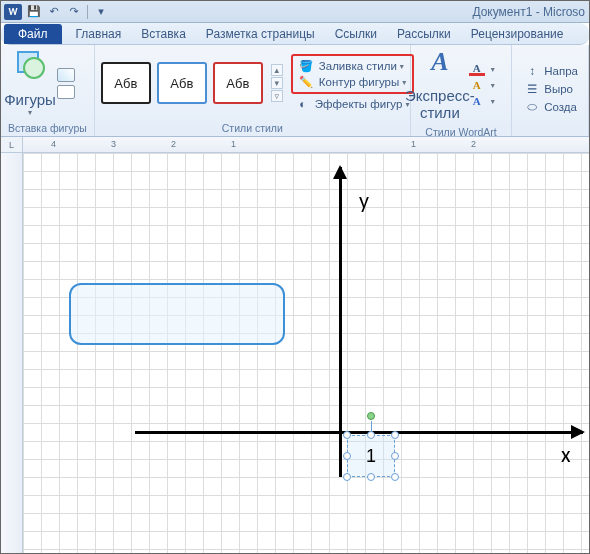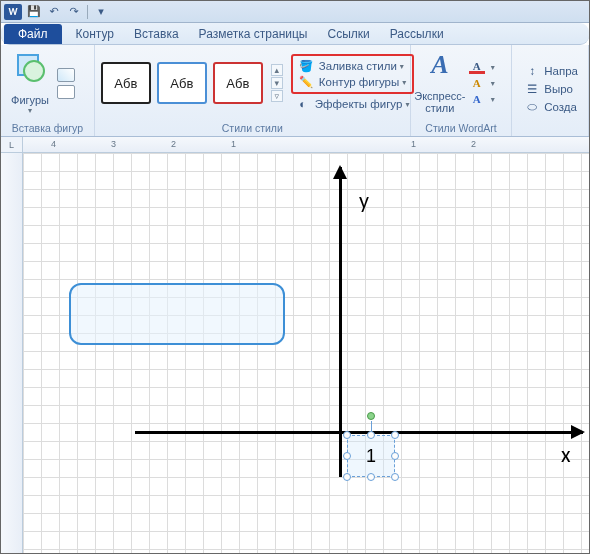--- a/index.html
+++ b/index.html
@@ -18,21 +18,21 @@
   .file-tab { background: #1e4e9c; color: #fff; padding: 3px 14px; font-size: 12px; border-radius: 3px 3px 0 0; margin-right: 4px; }
   .tab { padding: 3px 10px; font-size: 12px; color: #3b5a85; cursor: pointer; }
 
   
   .ribbon { height: 92px; background: linear-gradient(#f2f6fb, #e4edf8); border-bottom: 1px solid #a9bdd6; display: flex; }
   .group { border-right: 1px solid #ccd9ea; display: flex; flex-direction: column; }
   .group-body { flex: 1; display: flex; align-items: center; padding: 2px 6px; }
   .group-label { font-size: 10.5px; color: #5c7aa2; text-align: center; padding: 1px 0 2px; }
 
   .big-btn { display: flex; flex-direction: column; align-items: center; width: 46px; text-align: center; cursor: pointer; padding: 2px; }
-  .big-btn .lbl { font-size: 11px; color: #3b5a85; margin-top: 12px; }
+  .big-btn .lbl { font-size: 15px; color: #3b5a85; margin-top: 12px; }
   .shapes-ico { width: 30px; height: 30px; position: relative; }
   .shapes-ico::before { content:""; position:absolute; left:2px; top:2px; width:18px; height:18px; border:2px solid #4aa3e0; background:#cfe8f9; }
   .shapes-ico::after { content:""; position:absolute; right:0; bottom:0; width:18px; height:18px; border:2px solid #5abf6e; background:#d9f3de; border-radius:50%; }
   .mini-col { display:flex; flex-direction:column; gap:3px; margin-left:4px; }
   .mini-ico { width:18px; height:14px; border:1px solid #89a; border-radius:2px; }
 
   .style-row { display:flex; gap:6px; }
   .style-sample { width:50px; height:42px; background:#fff; display:flex; align-items:center; justify-content:center; font-size:13px; color:#222; border-radius:3px; cursor:pointer; }
   .ss1 { border:2px solid #222; }
   .ss2 { border:2px solid #4a8fd6; }
@@ -86,46 +86,48 @@
 
 <div class="titlebar">
   <div class="word-icon">W</div>
   <div class="qat">
     <div class="qat-btn">💾</div>
     <div class="qat-btn">↶</div>
     <div class="qat-btn">↷</div>
     <div class="qat-sep"></div>
     <div class="qat-btn">▾</div>
   </div>
+  <div class="title-text">Документ1 - Microso</div>
 </div>
 
 <div class="tabbar">
   <div class="file-tab">Файл</div>
-  <div class="tab">Контур</div>
+  <div class="tab">Главная</div>
   <div class="tab">Вставка</div>
   <div class="tab">Разметка страницы</div>
   <div class="tab">Ссылки</div>
   <div class="tab">Рассылки</div>
+  <div class="tab">Рецензирование</div>
 </div>
 
 <div class="ribbon">
 
   <div class="group" style="width:98px">
     <div class="group-body">
       <div class="big-btn">
         <div class="shapes-ico"></div>
         <div class="lbl">Фигуры</div>
         <div style="font-size:8px;color:#678">▾</div>
       </div>
       <div class="mini-col">
         <div class="mini-ico" style="background:linear-gradient(45deg,#cfe8f9,#fff)"></div>
         <div class="mini-ico" style="background:#fff"></div>
       </div>
     </div>
-    <div class="group-label">Вставка фигур</div>
+    <div class="group-label">Вставка фигуры</div>
   </div>
 
   <div class="group" style="width:316px">
     <div class="group-body">
       <div class="style-row">
         <div class="style-sample ss1">Абв</div>
         <div class="style-sample ss2">Абв</div>
         <div class="style-sample ss3">Абв</div>
         <div class="style-dd">
             <span>▴</span>

